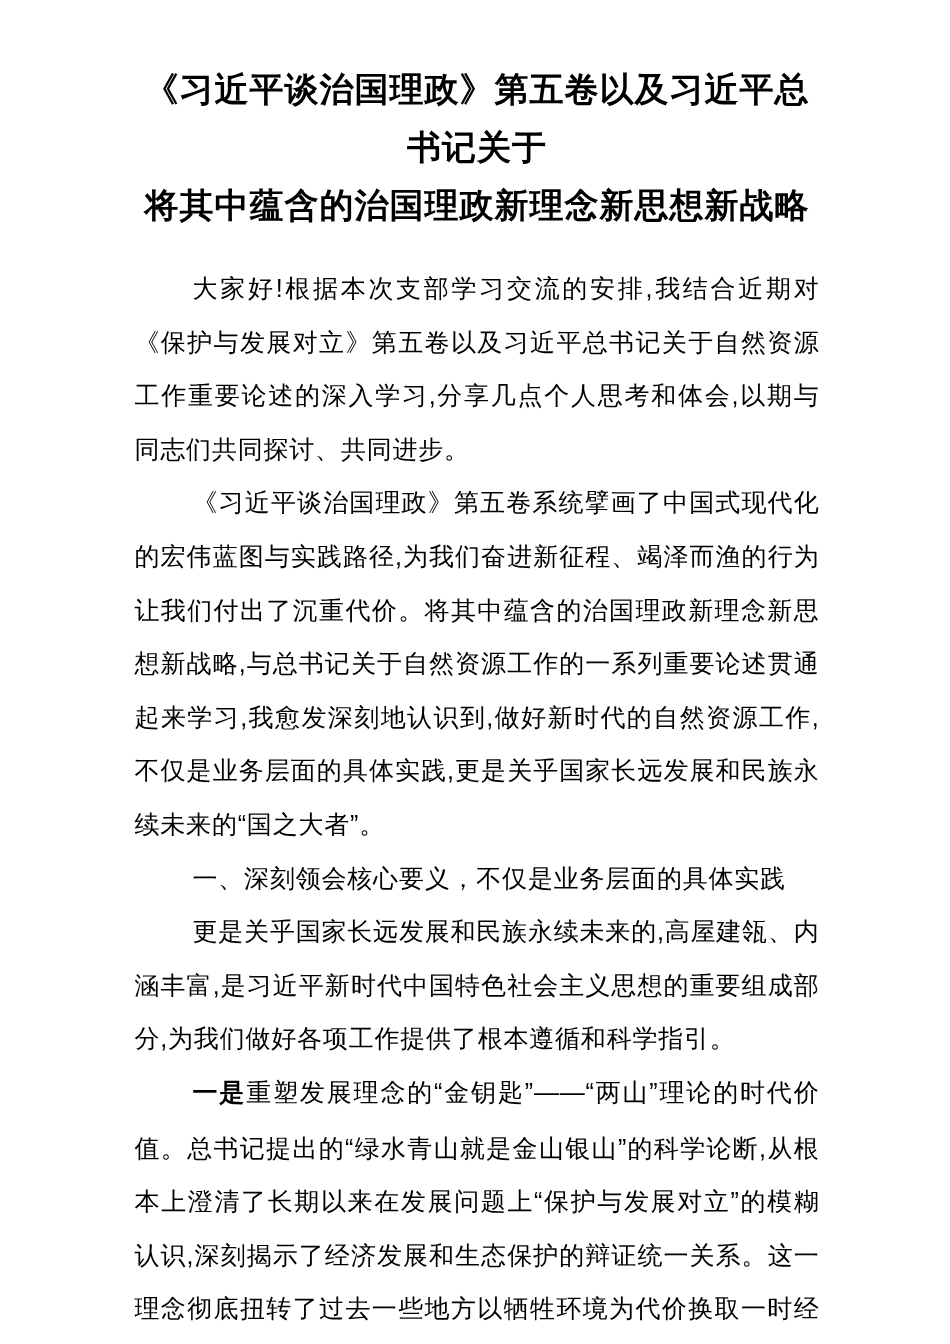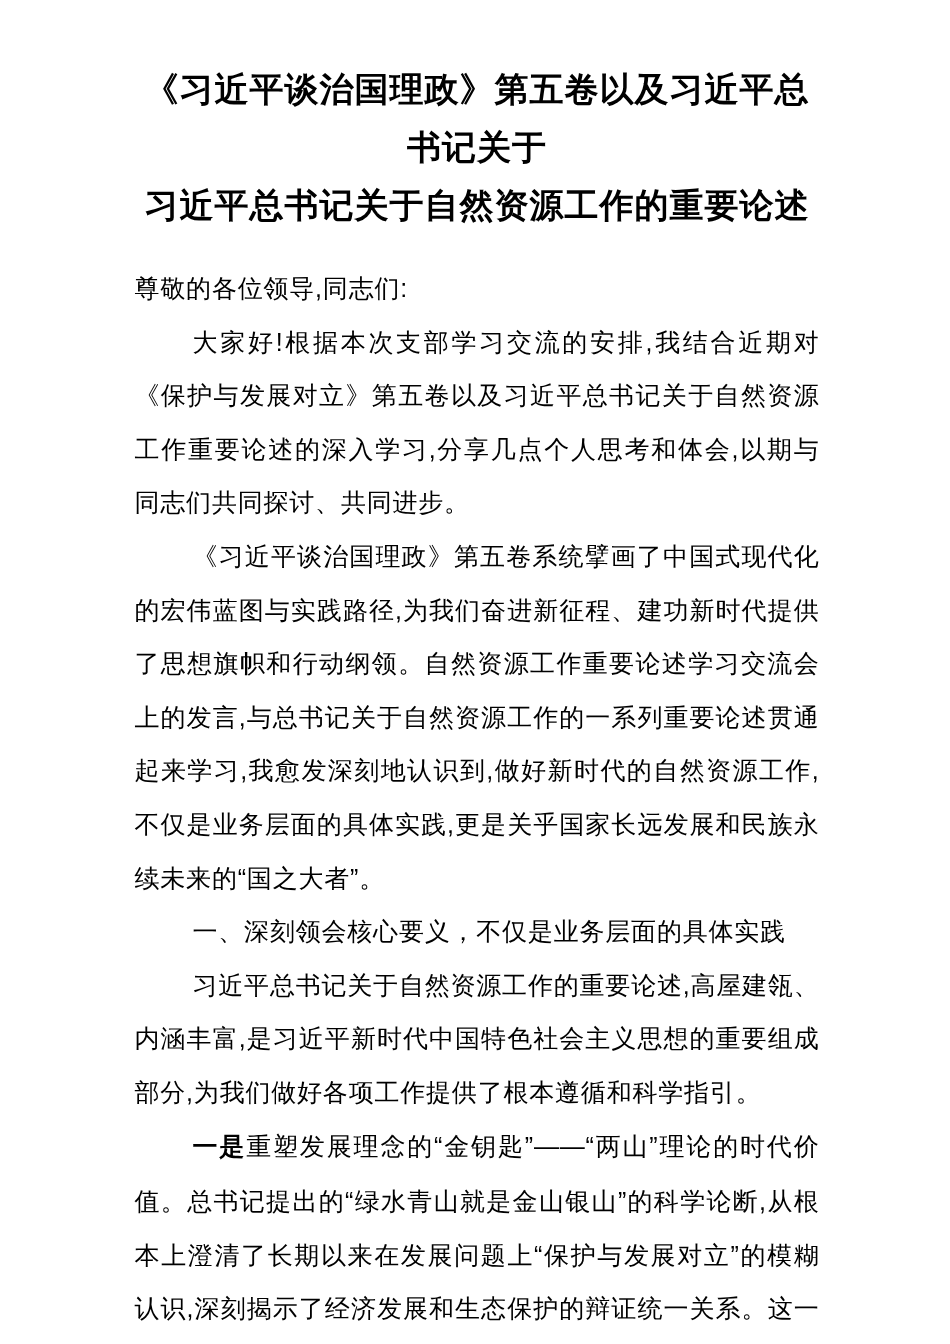--- a/index.html
+++ b/index.html
@@ -49,24 +49,23 @@
     font-family: Liberation Mono, monospace;
   }
 </style>
 </head>
 <body>
 
 <div class="page">
   <div class="content">
     <div class="doc-title">
       <div>《习近平谈治国理政》第五卷以及习近平总书记关于</div>
-      <div>习近平总书记关于自然资源工作的重要论述</div>
+      <div>将其中蕴含的治国理政新理念新思想新战略</div>
     </div>
     <div class="doc-body" id="doc-body">
-        <p class="">尊敬的各位领导,同志们:</p>
         <p class="indent ">大家好!根据本次支部学习交流的安排,我结合近期对《保护与发展对立》第五卷以及习近平总书记关于自然资源工作重要论述的深入学习,分享几点个人思考和体会,以期与同志们共同探讨、共同进步。</p>
-        <p class="indent ">《习近平谈治国理政》第五卷系统擘画了中国式现代化的宏伟蓝图与实践路径,为我们奋进新征程、建功新时代提供了思想旗帜和行动纲领。自然资源工作重要论述学习交流会上的发言,与总书记关于自然资源工作的一系列重要论述贯通起来学习,我愈发深刻地认识到,做好新时代的自然资源工作,不仅是业务层面的具体实践,更是关乎国家长远发展和民族永续未来的“国之大者”。</p>
+        <p class="indent ">《习近平谈治国理政》第五卷系统擘画了中国式现代化的宏伟蓝图与实践路径,为我们奋进新征程、竭泽而渔的行为让我们付出了沉重代价。将其中蕴含的治国理政新理念新思想新战略,与总书记关于自然资源工作的一系列重要论述贯通起来学习,我愈发深刻地认识到,做好新时代的自然资源工作,不仅是业务层面的具体实践,更是关乎国家长远发展和民族永续未来的“国之大者”。</p>
         <p class="indent heading">一、深刻领会核心要义，不仅是业务层面的具体实践</p>
-        <p class="indent ">习近平总书记关于自然资源工作的重要论述,高屋建瓴、内涵丰富,是习近平新时代中国特色社会主义思想的重要组成部分,为我们做好各项工作提供了根本遵循和科学指引。</p>
+        <p class="indent ">更是关乎国家长远发展和民族永续未来的,高屋建瓴、内涵丰富,是习近平新时代中国特色社会主义思想的重要组成部分,为我们做好各项工作提供了根本遵循和科学指引。</p>
         <p class="indent "><strong class="lead">一是</strong>重塑发展理念的“金钥匙”——“两山”理论的时代价值。总书记提出的“绿水青山就是金山银山”的科学论断,从根本上澄清了长期以来在发展问题上“保护与发展对立”的模糊认识,深刻揭示了经济发展和生态保护的辩证统一关系。这一理念彻底扭转了过去一些地方以牺牲环境为代价换取一时经济增长的粗放模式。回望过去,过度索取、竭泽而渔的行为让我们付出了沉重代价。如今,从 XX 林场荒原变林海的绿色奇迹,到各地通过湿地修复、矿山治理重塑城乡生态风貌的生动实践,无不印证着保护生态环境就是保护生产</p>
       </div>
   </div>
 </div>
 
 </body></html>

